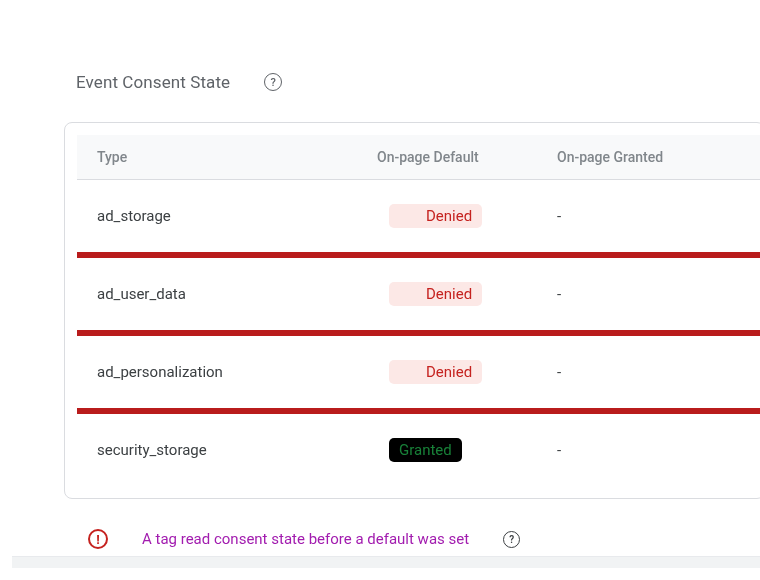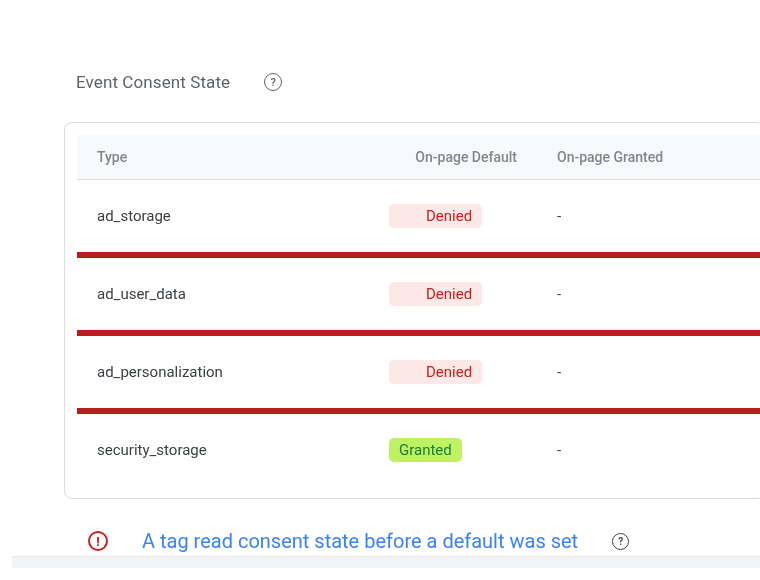--- a/index.html
+++ b/index.html
@@ -72,21 +72,20 @@
       font-size: 14px;
       font-weight: 500;
       color: #80868b;
       border-bottom: 1px solid #dadce0;
     }
     .table th:first-child {
       width: 280px;
     }
     .table th:nth-child(2) {
       width: 180px;
-      text-align: right;
     }
     .table td {
       padding: 12px 20px;
       font-size: 15px;
       color: #3c4043;
       border-bottom: 6px solid #b91c1c;
     }
     .table tbody tr:last-child td {
       border-bottom: none;
     }
@@ -96,21 +95,21 @@
       border-radius: 5px;
       font-size: 15px;
       font-weight: 400;
     }
     .badge-denied {
       background: #fce8e6;
       color: #c5221f;
       padding-left: 37px;
     }
     .badge-granted {
-      background: #bef264;
+      background: #000000;
       color: #188038;
     }
     .alert {
       display: flex;
       align-items: center;
       gap: 10px;
       margin-top: 18px;
       padding-left: 12px;
     }
     .alert-icon {
@@ -120,22 +119,22 @@
       border-radius: 50%;
       display: inline-flex;
       align-items: center;
       justify-content: center;
       color: #c5221f;
       font-size: 13px;
       font-weight: 700;
       flex-shrink: 0;
     }
     .alert-text {
-      color: #3b82f6;
-      font-size: 20px;
+      color: #a21caf;
+      font-size: 15px;
       font-weight: 400;
     }
     .footer-bar {
       position: absolute;
       bottom: 0;
       left: 0;
       width: 760px;
       height: 12px;
       background: #f1f3f4;
       border-top: 1px solid #e8eaed;

